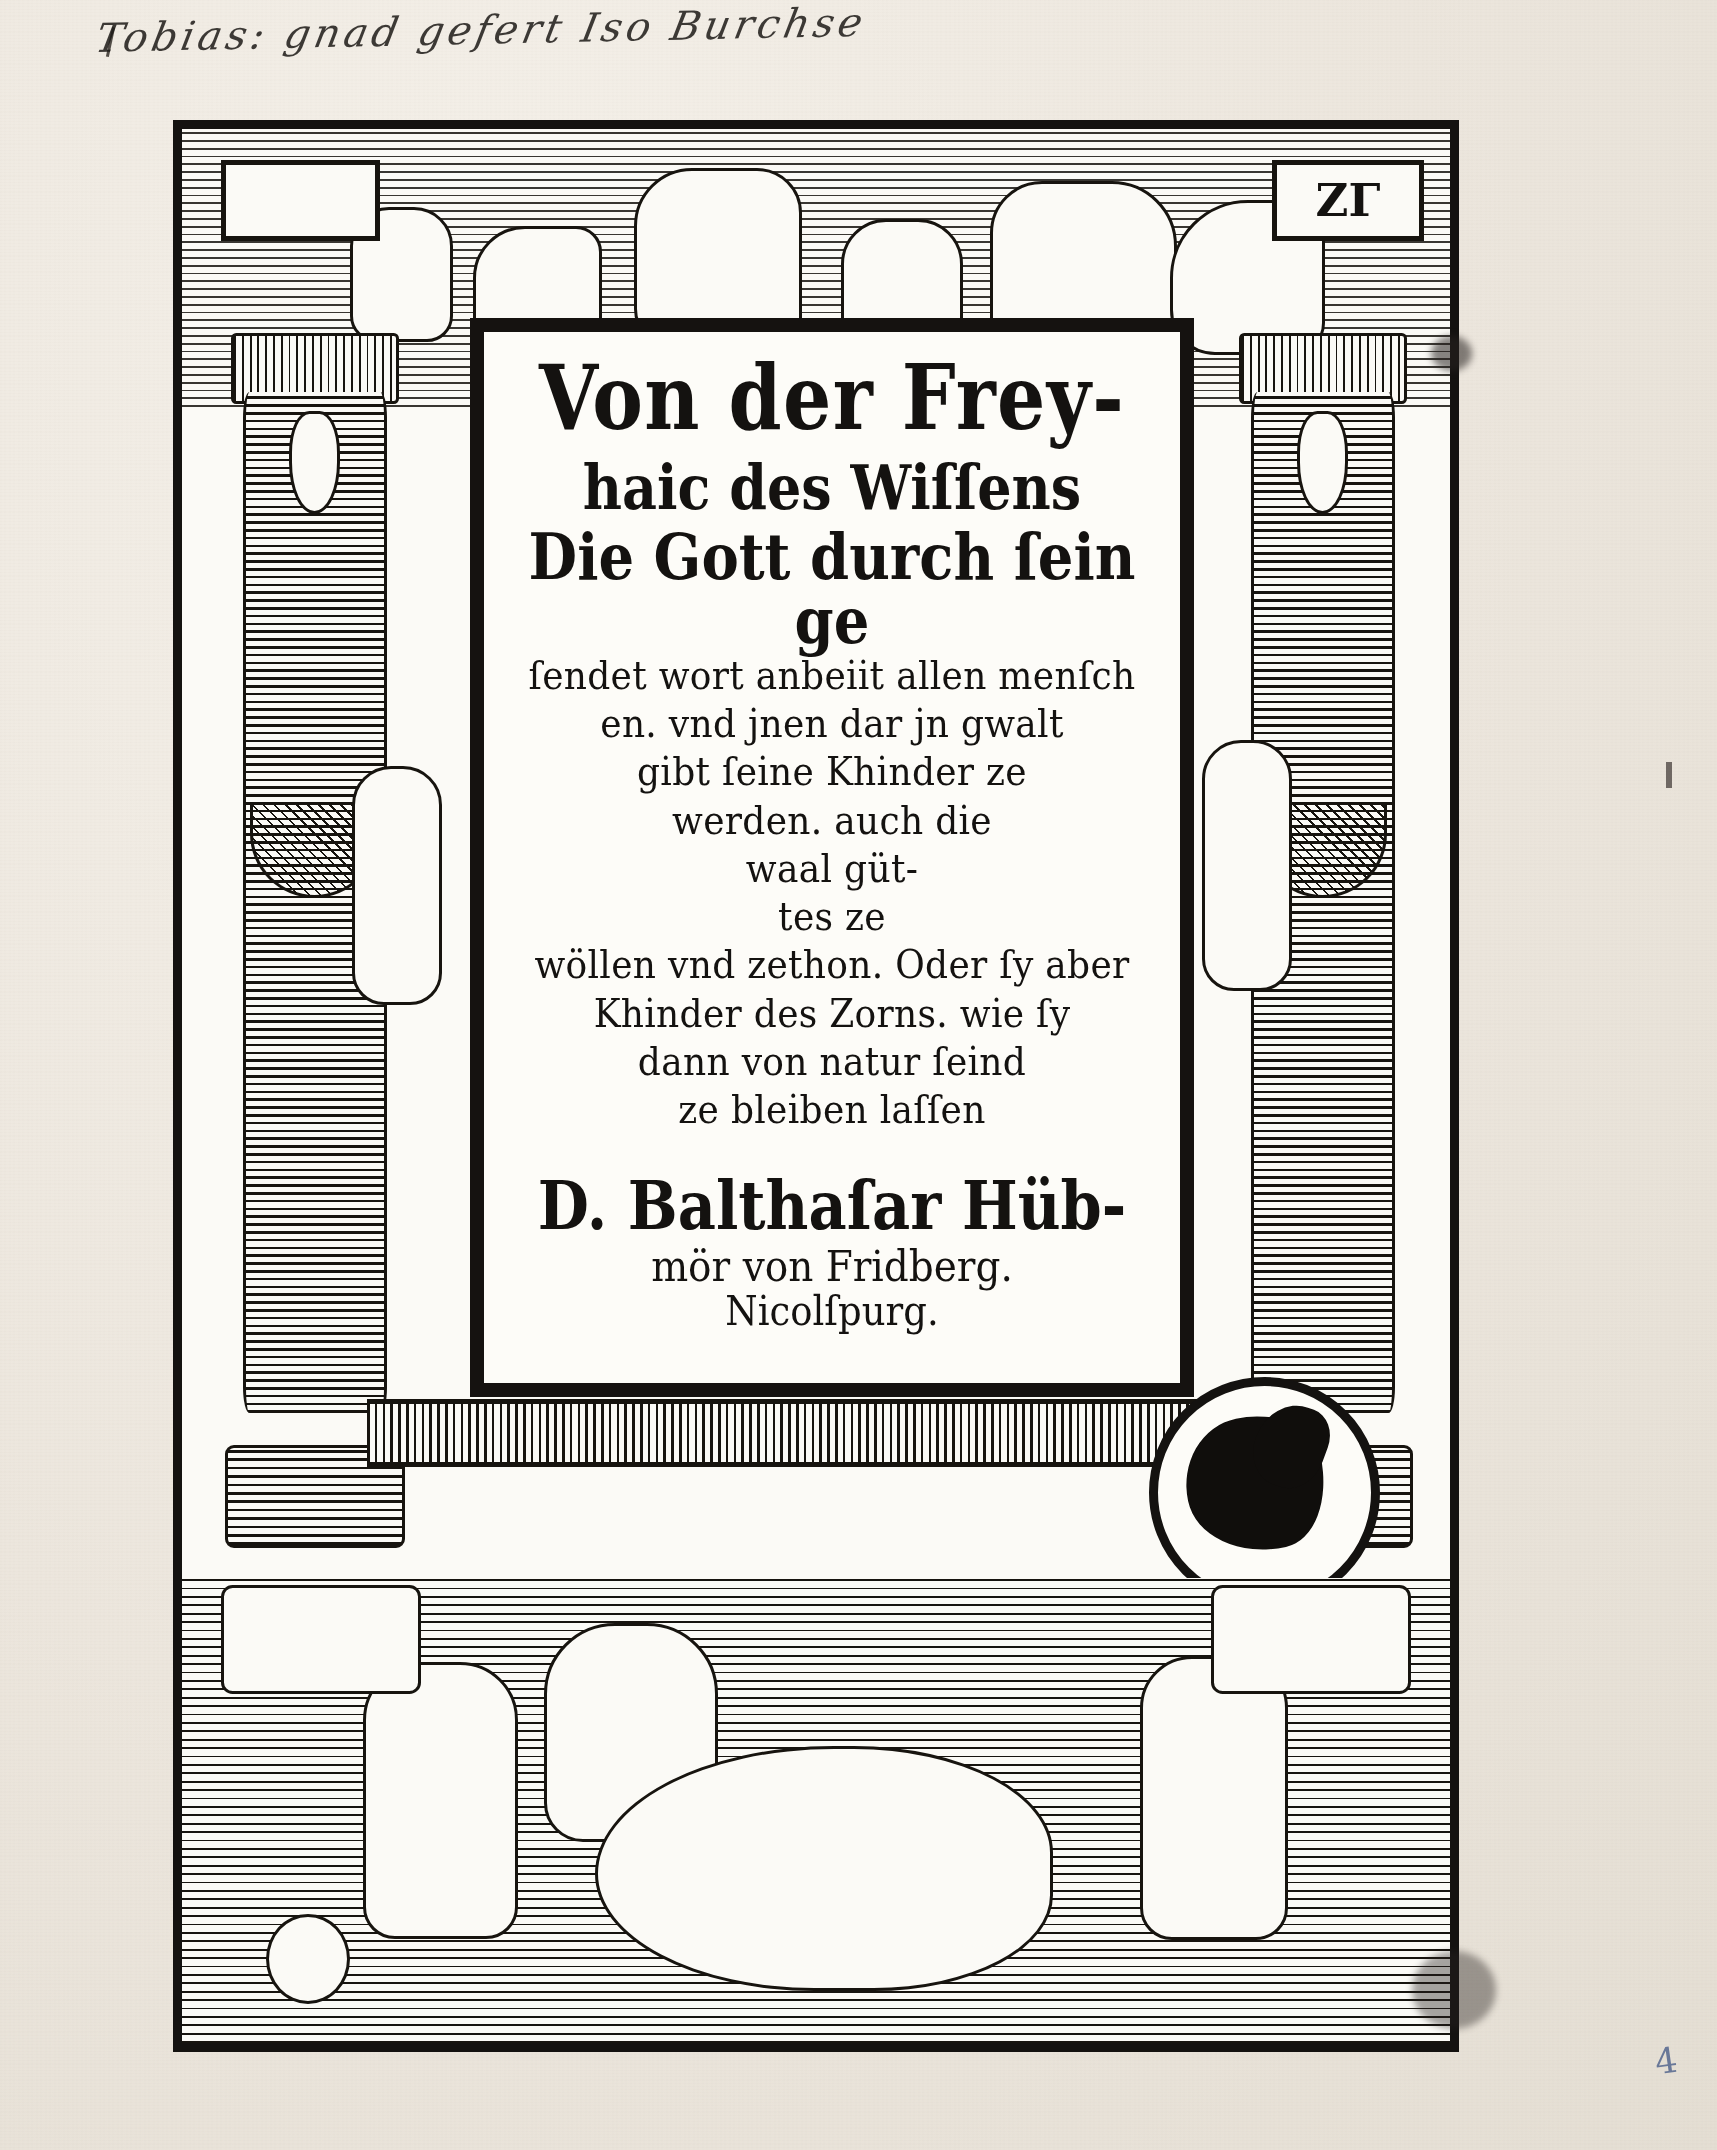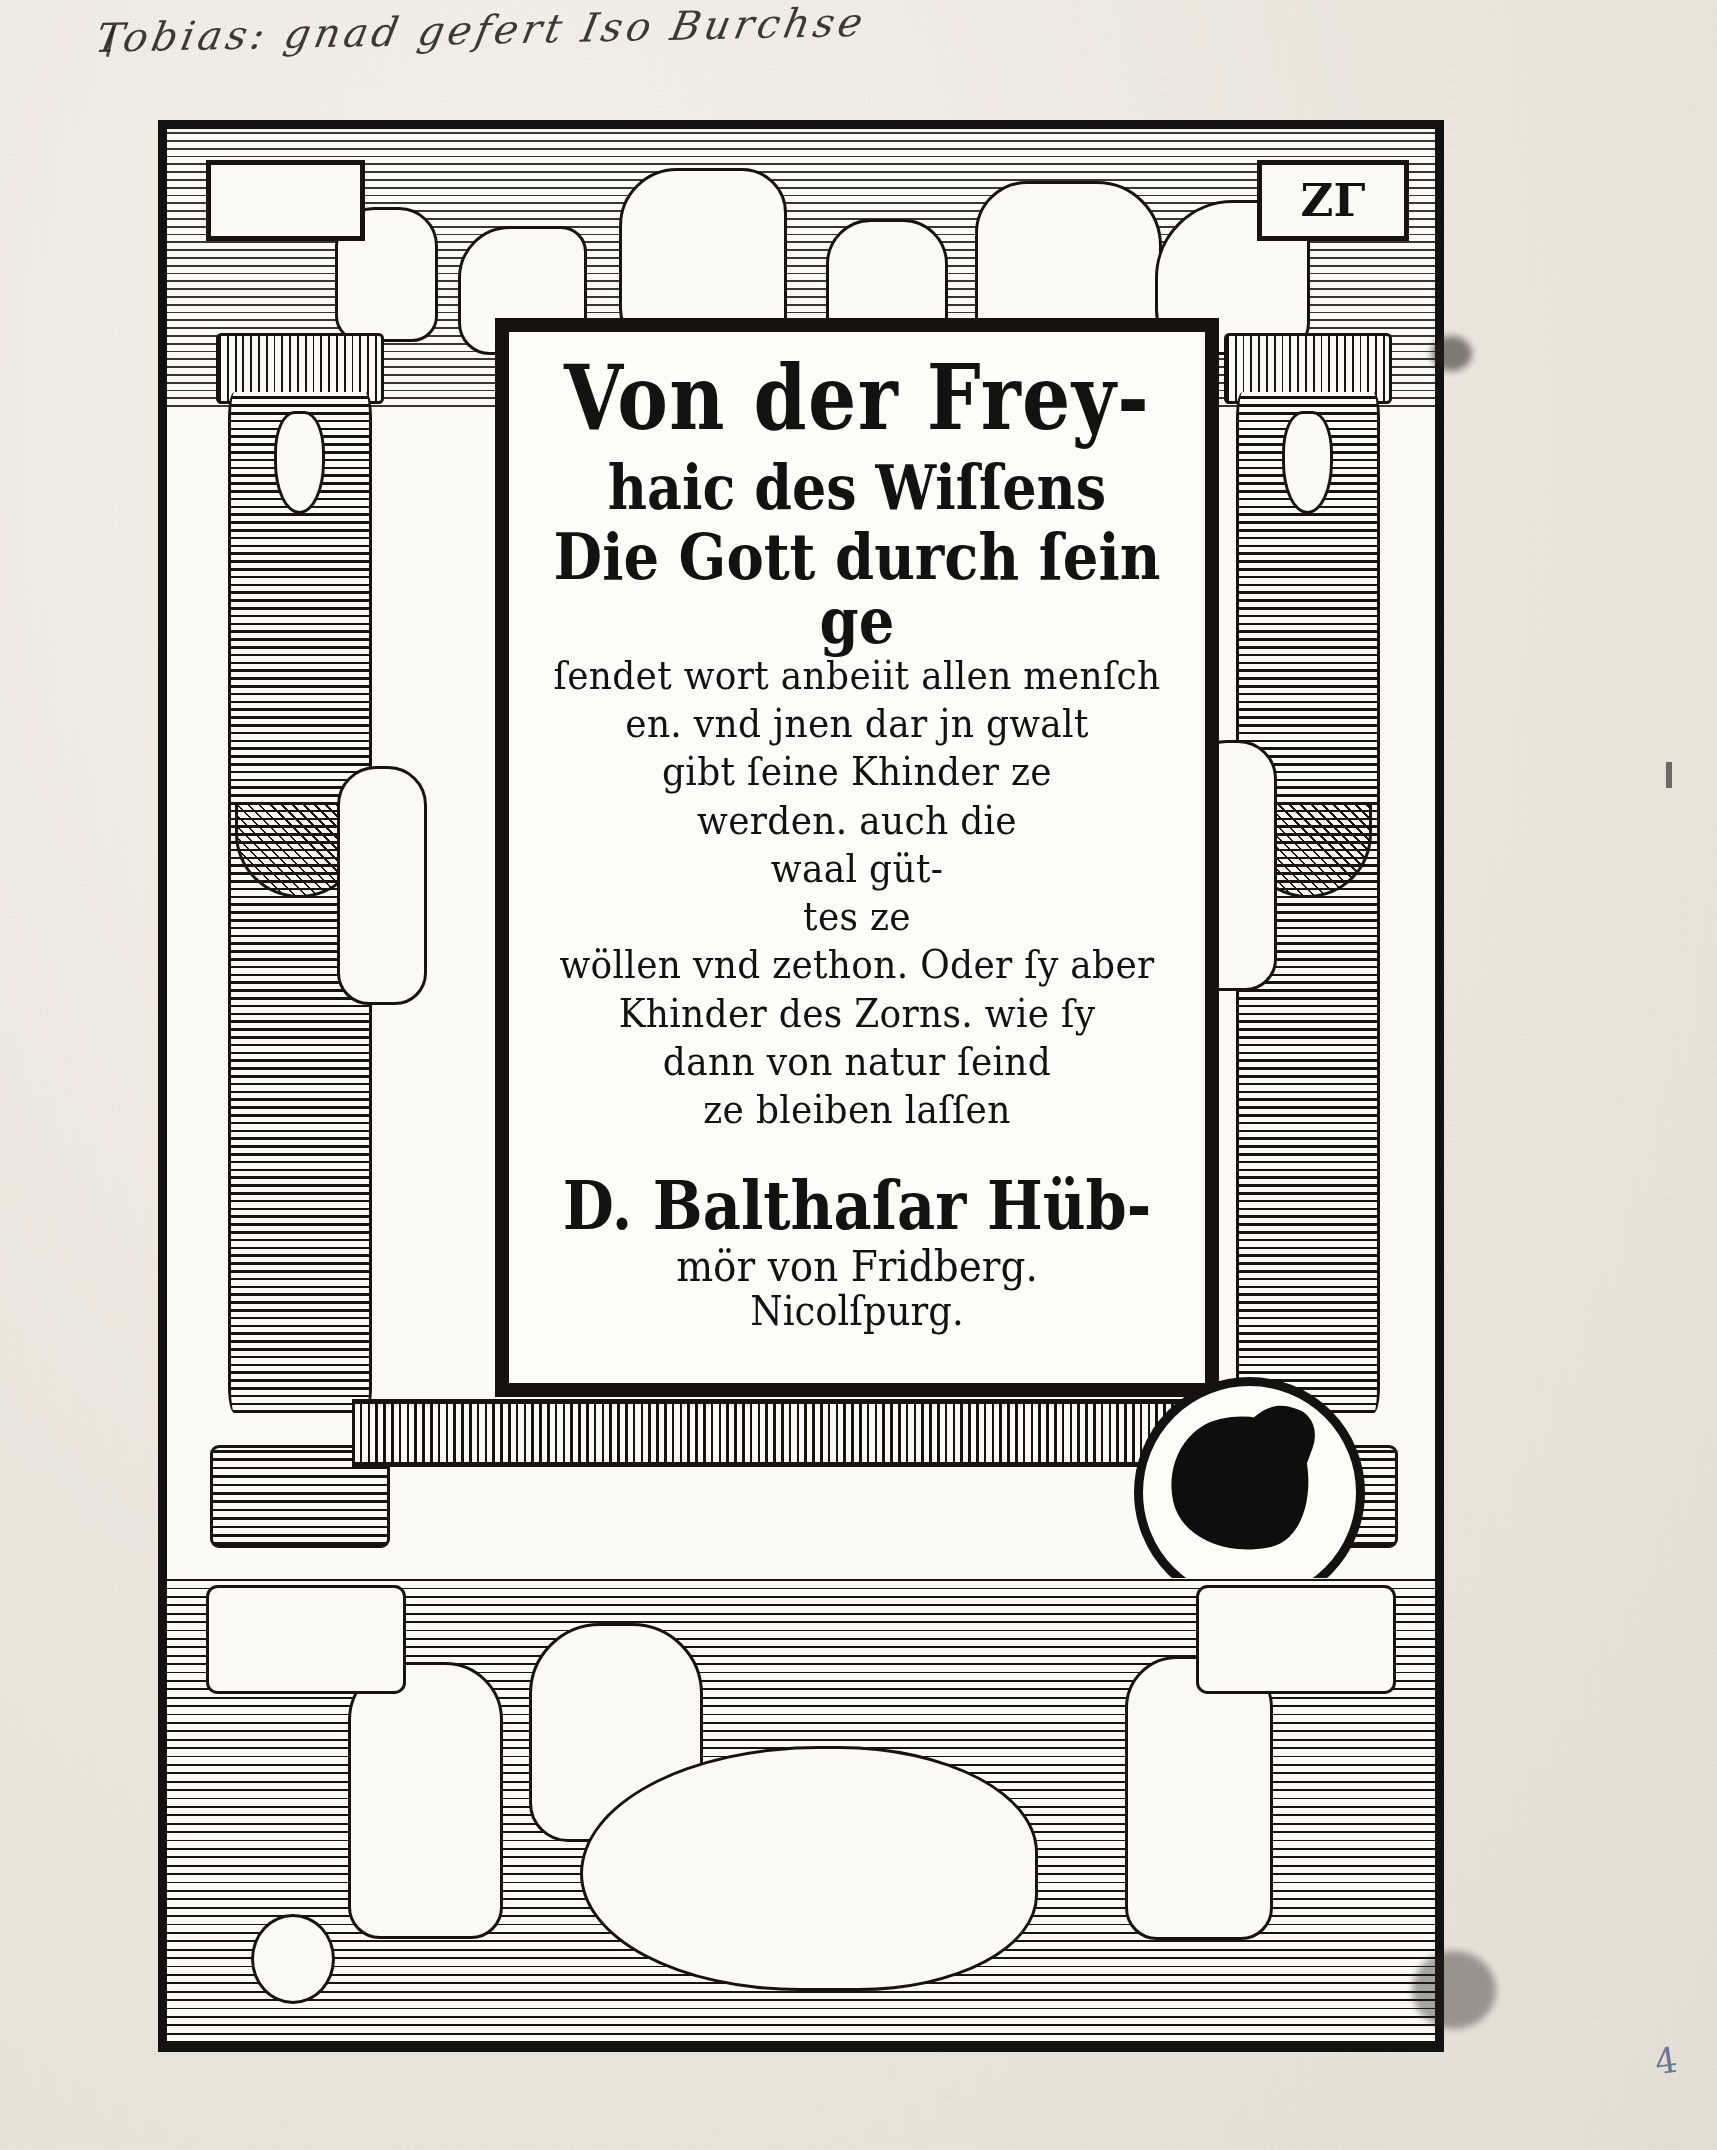--- a/index.html
+++ b/index.html
@@ -57,21 +57,21 @@
     width: 2.6px;
     height: 30px;
     background: #2a2520;
     transform: rotate(12deg);
     opacity: .8;
   }
 
   
   #woodcut {
     position: absolute;
-    left: 158px;
+    left: 173px;
     top: 120px;
     width: 1286px;
     height: 1932px;
     background: #fbfaf6;
     box-shadow: 0 0 0 0 rgba(0,0,0,0);
   }
   
   #woodcut::before {
     content: "";
     position: absolute;
@@ -157,21 +157,20 @@
     position: absolute;
     left: 297px;
     top: 198px;
     width: 724px;
     height: 1079px;
     background: #fdfcf8;
     border: 14px solid #151210;
     box-sizing: border-box;
     padding: 22px 26px 13px 26px;
     text-align: center;
-    margin-left: 40px;
   }
   .tline {
     color: #141210;
     line-height: 1.02;
     font-family: "DejaVu Serif", serif;
     font-weight: 700;
   }
   .l1 {
     font-size: 76px;
     letter-spacing: 1.3px;

